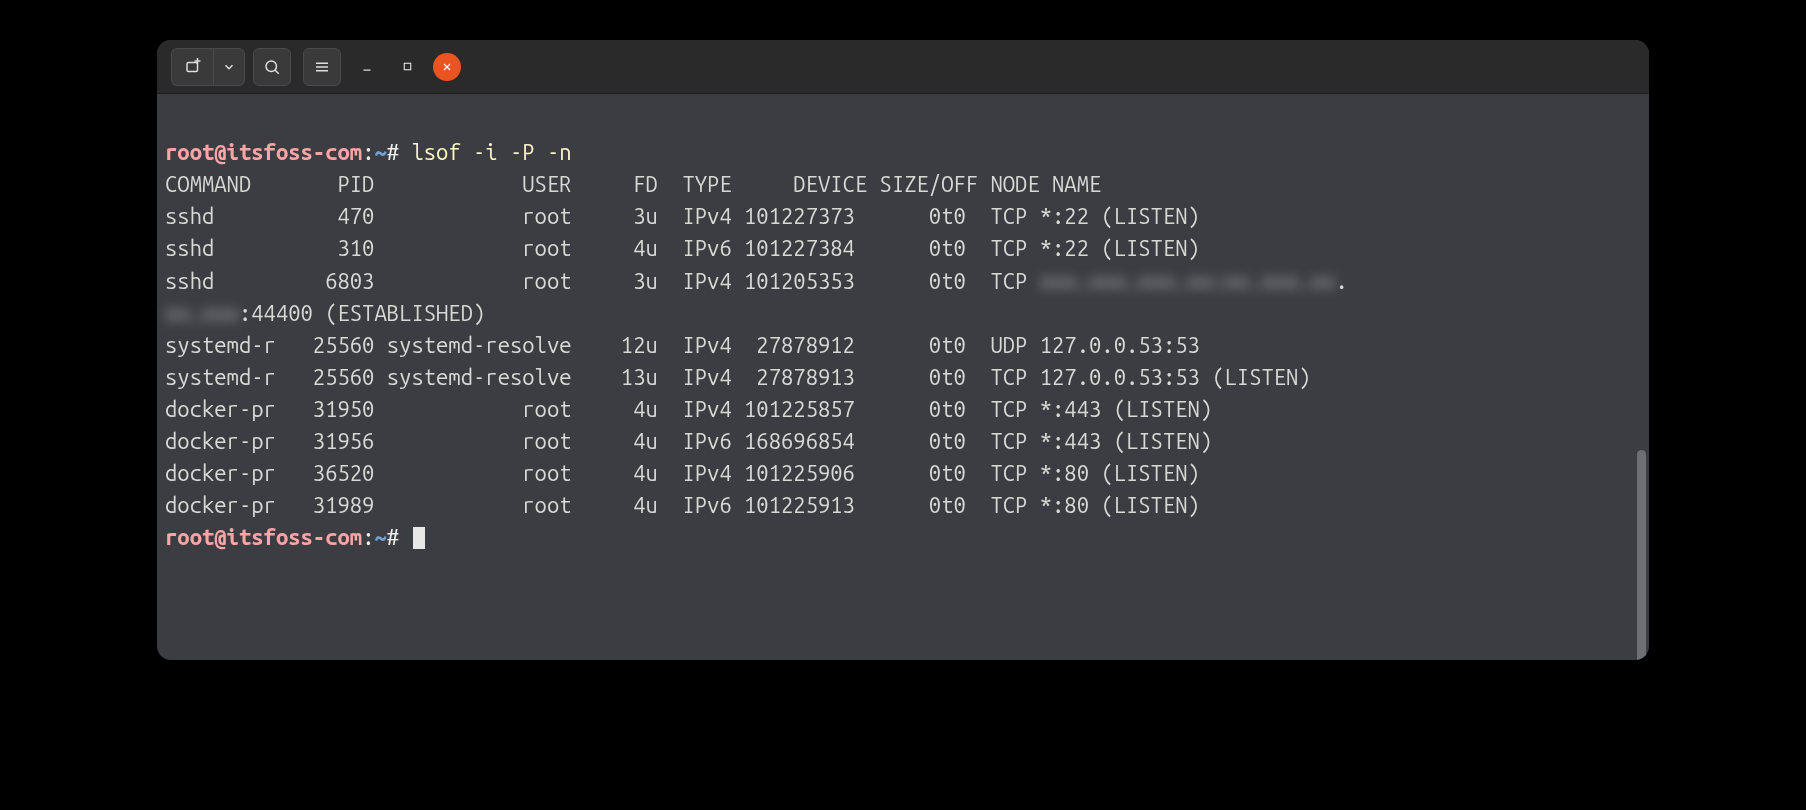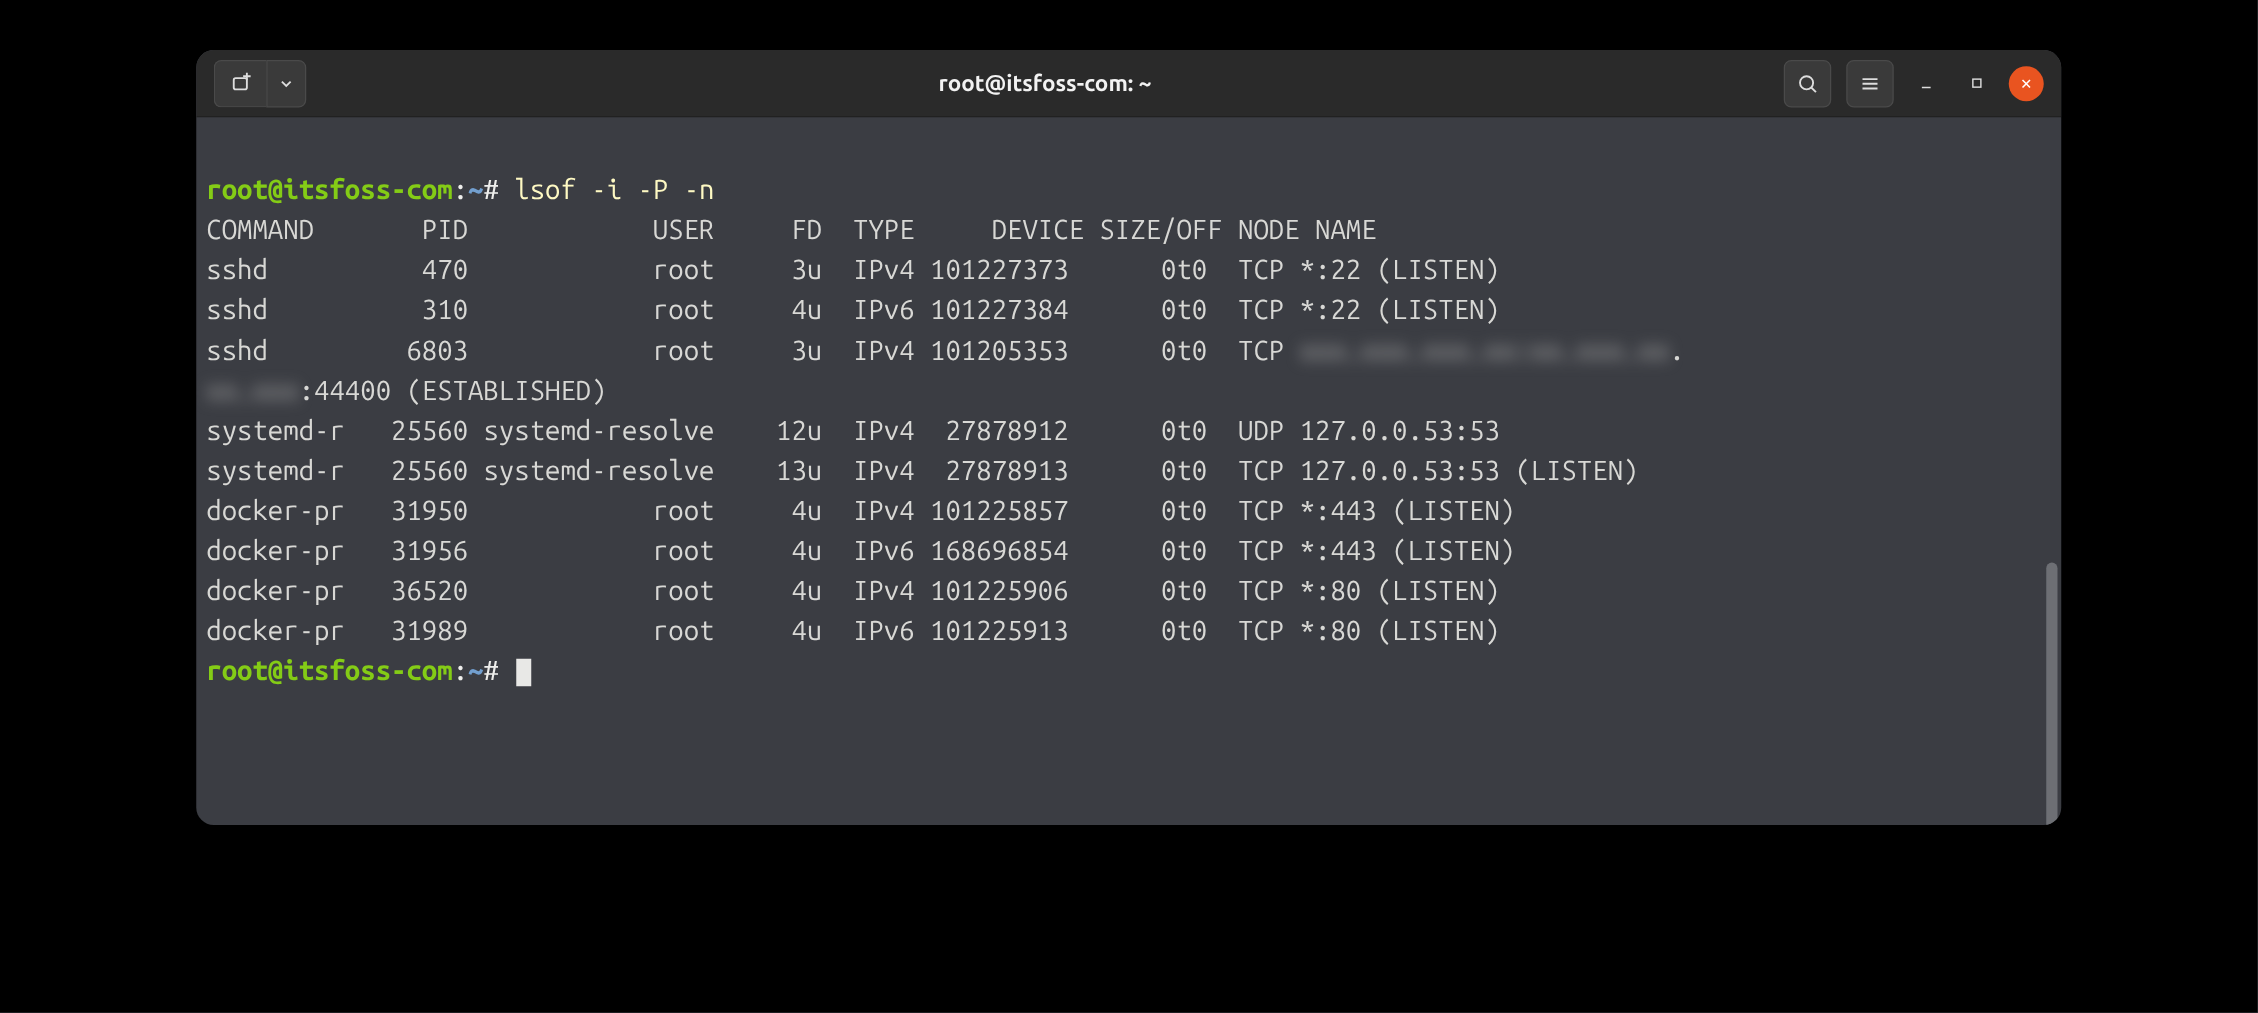--- a/index.html
+++ b/index.html
@@ -72,21 +72,21 @@
     padding: 10px 8px;
     font-size: 22px;
     line-height: 1.46;
     color: #d8d8d5;
     white-space: pre;
     letter-spacing: 0;
     height: calc(100% - 54px);
     overflow: hidden;
     position: relative;
   }
-  .green { color: #84cc16; font-weight: 700; }
+  .green { color: #fca5a5; font-weight: 700; }
   .blue  { color: #729fcf; font-weight: 700; }
   .white { color: #eeeeec; }
   .greylabel { color: #fef9c3; }
   .blurred {
     filter: blur(6px);
     user-select: none;
     color: #b9b9b8;
   }
   .cursor {
     display: inline-block;
@@ -120,21 +120,20 @@
             <line x1="18" y1="0" x2="18" y2="8"></line>
           </svg>
       </div>
       <div class="tb-btn drop">
         <svg width="14" height="14" viewBox="0 0 24 24" fill="none" stroke="currentColor" stroke-width="2.5">
             <polyline points="6 9 12 15 18 9"></polyline>
           </svg>
       </div>
     </div>
 
-    <div class="title">root@itsfoss-com: ~</div>
 
     <div class="tb-right">
       <div class="icon-btn">
         <svg width="18" height="18" viewBox="0 0 24 24" fill="none" stroke="currentColor" stroke-width="2">
             <circle cx="11" cy="11" r="7"></circle>
             <line x1="21" y1="21" x2="16" y2="16"></line>
           </svg>
       </div>
       <div class="icon-btn">
         <svg width="18" height="18" viewBox="0 0 24 24" fill="none" stroke="currentColor" stroke-width="2">

